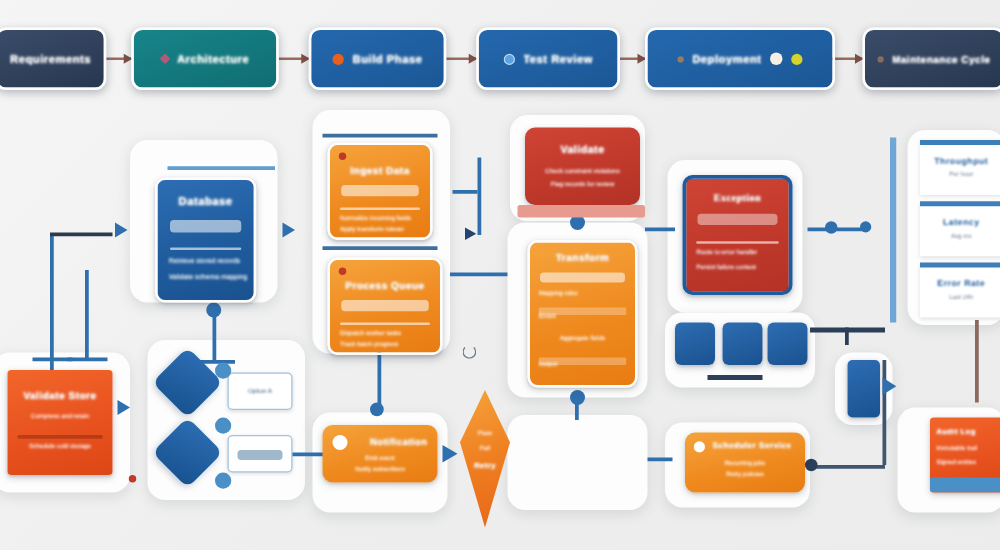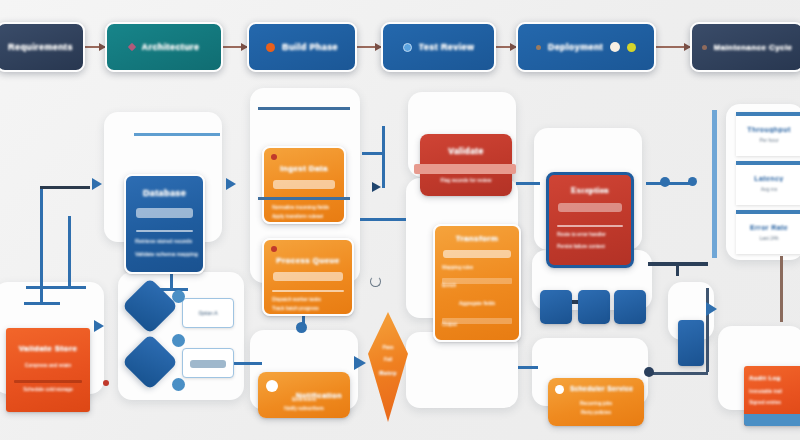--- a/index.html
+++ b/index.html
@@ -10,21 +10,21 @@
     overflow: hidden;
   }
   #canvas {
     position: relative;
     width: 800px; height: 440px;
     background: linear-gradient(135deg,#f5f5f5 0%,#eeeeee 55%,#ececec 100%);
     filter: blur(0.35px);
   }
 
   
-  .node { position: absolute; border-radius: 8px; overflow: hidden; margin-top: 32px; }
+  .node { position: absolute; border-radius: 8px; overflow: hidden; }
   .soft { box-shadow: 0 2px 6px rgba(40,50,70,.22), 0 1px 2px rgba(0,0,0,.10); }
   .panel-bg {
     position: absolute; background: #fdfdfd; border-radius: 14px;
     box-shadow: 0 3px 10px rgba(50,60,80,.13);
   }
   .lbl {
     color: #fff; font-weight: 700; letter-spacing: .4px;
     white-space: nowrap; overflow: hidden;
     text-shadow: 0 0 2.2px rgba(255,255,255,.85), 0 0 1px rgba(0,0,0,.25);
     filter: blur(0.9px);
@@ -97,21 +97,21 @@
     <div class="topnode" style="left:247px;width:110px;background:linear-gradient(160deg,#2468ad,#1b5796);">
       <span class="pill" style="width:9px;height:9px;background:#e8601c;"></span>
       <span class="lbl">Build Phase</span>
     </div>
 
     <div class="topnode" style="left:381px;width:115px;background:linear-gradient(160deg,#2468ad,#1b5796);align-items:center;">
       <span class="pill" style="width:9px;height:9px;background:#5aa3e0;border:1px solid #bcd8f2;"></span>
       <span class="lbl">Test Review</span>
     </div>
 
-    <div class="topnode" style="left:516px;width:140px;background:linear-gradient(160deg,#2468ad,#1b5796);">
+    <div class="topnode" style="left:516px;width:152px;background:linear-gradient(160deg,#2468ad,#1b5796);">
       <span class="pill" style="width:5px;height:5px;background:#9b7a5e;"></span>
       <span class="lbl">Deployment</span>
       <span class="pill" style="width:10px;height:10px;background:#f7efe3;"></span>
       <span class="pill" style="width:9px;height:9px;background:#d4d42b;"></span>
     </div>
 
     <div class="topnode" style="left:690px;width:114px;background:linear-gradient(160deg,#3a4c69,#283750);">
       <span class="pill" style="width:5px;height:5px;background:#8e6a5c;"></span>
       <span class="lbl" style="font-size:8px;">Maintenance Cycle</span>
     </div>
@@ -206,21 +206,21 @@
   </div>
   <div class="line" style="left:258px;top:197px;width:92px;height:3px;background:#3f6f9e;"></div>
 
   <div class="node soft" style="left:420px;top:102px;width:92px;height:62px;background:linear-gradient(165deg,#cf4435 0%,#c0392b 55%,#b33226 100%);">
     <div class="card-title lbl" style="top:12px;font-size:8.5px;">Validate</div>
     <div class="sub" style="position:absolute;left:0;right:0;text-align:center;top:32px;font-size:5px;">Check constraint violations</div>
     <div class="sub" style="position:absolute;left:0;right:0;text-align:center;top:43px;font-size:5px;">Flag records for review</div>
   </div>
   <div style="position:absolute;left:414px;top:164px;width:102px;height:10px;background:#e79a8e;border-radius:2px;"></div>
 
-  <div class="node soft" style="left:433px;top:192px;width:88px;height:118px;background:linear-gradient(165deg,#f5a33c 0%,#ef8a1f 55%,#e87c12 100%);border:2px solid #fdfdfd;">
+  <div class="node soft" style="left:422px;top:192px;width:88px;height:118px;background:linear-gradient(165deg,#f5a33c 0%,#ef8a1f 55%,#e87c12 100%);border:2px solid #fdfdfd;">
     <div class="card-title lbl" style="top:8px;font-size:8px;">Transform</div>
     <div class="bar" style="left:8px;top:24px;right:8px;height:8px;"></div>
     <div class="sub" style="position:absolute;left:7px;top:38px;font-size:5px;">Mapping rules</div>
     <div class="rowline" style="left:7px;top:52px;right:7px;height:6px;background:rgba(255,255,255,.28);"></div>
     <div class="sub" style="position:absolute;left:7px;top:56px;font-size:5px;">Enrich</div>
     <div class="sub" style="position:absolute;left:0;right:0;text-align:center;top:74px;font-size:5px;">Aggregate fields</div>
     <div class="rowline" style="left:7px;top:92px;right:7px;height:6px;background:rgba(255,255,255,.28);"></div>
     <div class="sub" style="position:absolute;left:7px;top:95px;font-size:5px;">Output</div>
   </div>
 
@@ -264,21 +264,21 @@
   <div style="position:absolute;left:182px;top:348px;width:52px;height:30px;background:#fff;border:1.5px solid #9fc4e2;border-radius:4px;box-shadow:0 1px 3px rgba(0,0,0,.12);">
     <div class="bar" style="left:7px;top:11px;right:7px;height:8px;background:#9fb8cc;"></div>
   </div>
   <div class="dot" style="left:172px;top:290px;width:13px;height:13px;background:#4a8fc5;"></div>
   <div class="dot" style="left:172px;top:334px;width:13px;height:13px;background:#4a8fc5;"></div>
   <div class="dot" style="left:172px;top:378px;width:13px;height:13px;background:#4a8fc5;"></div>
   <div class="line" style="left:234px;top:362px;width:28px;height:3px;"></div>
 
   <div class="node soft" style="left:258px;top:340px;width:92px;height:46px;background:linear-gradient(165deg,#f5a33c 0%,#ef8a1f 55%,#e87c12 100%);">
     <div class="dot" style="left:8px;top:8px;width:12px;height:12px;background:#fff;"></div>
-    <div class="lbl" style="position:absolute;left:26px;top:19px;font-size:7.5px;padding-left:12px;">Notification</div>
+    <div class="lbl" style="position:absolute;left:26px;top:9px;font-size:7.5px;padding-left:12px;">Notification</div>
     <div class="sub" style="position:absolute;left:0;right:0;text-align:center;top:24px;font-size:5px;">Emit event</div>
     <div class="sub" style="position:absolute;left:0;right:0;text-align:center;top:33px;font-size:5px;">Notify subscribers</div>
   </div>
   <div class="tri" style="left:354px;top:356px;border-left:12px solid #2f6fae;border-top:7px solid transparent;border-bottom:7px solid transparent;"></div>
 
   <div class="odiamond" style="left:368px;top:312px;width:40px;height:110px;clip-path:polygon(50% 0,100% 38%,50% 100%,0 38%);">
     <div class="sub" style="position:absolute;left:0;right:0;text-align:center;top:32px;font-size:5px;">Pass</div>
     <div class="sub" style="position:absolute;left:0;right:0;text-align:center;top:44px;font-size:5px;">Fail</div>
     <div class="lbl" style="position:absolute;left:0;right:0;text-align:center;top:58px;font-size:6px;">Retry</div>
   </div>

